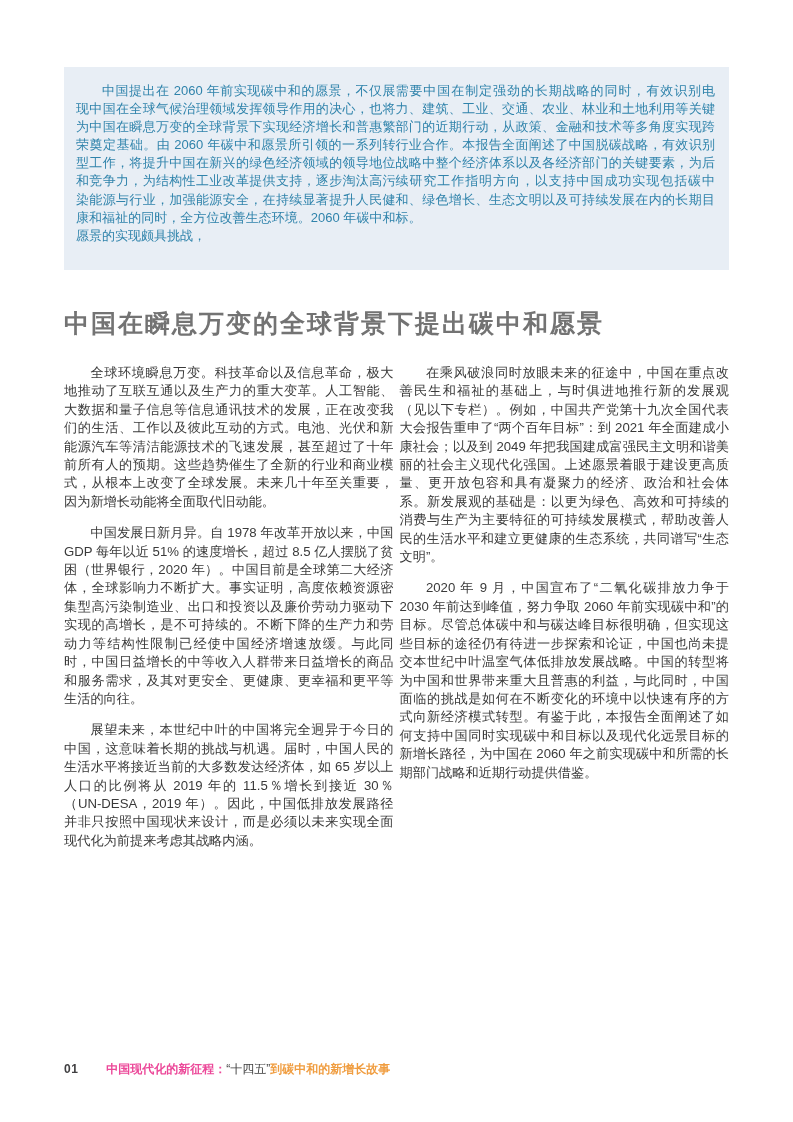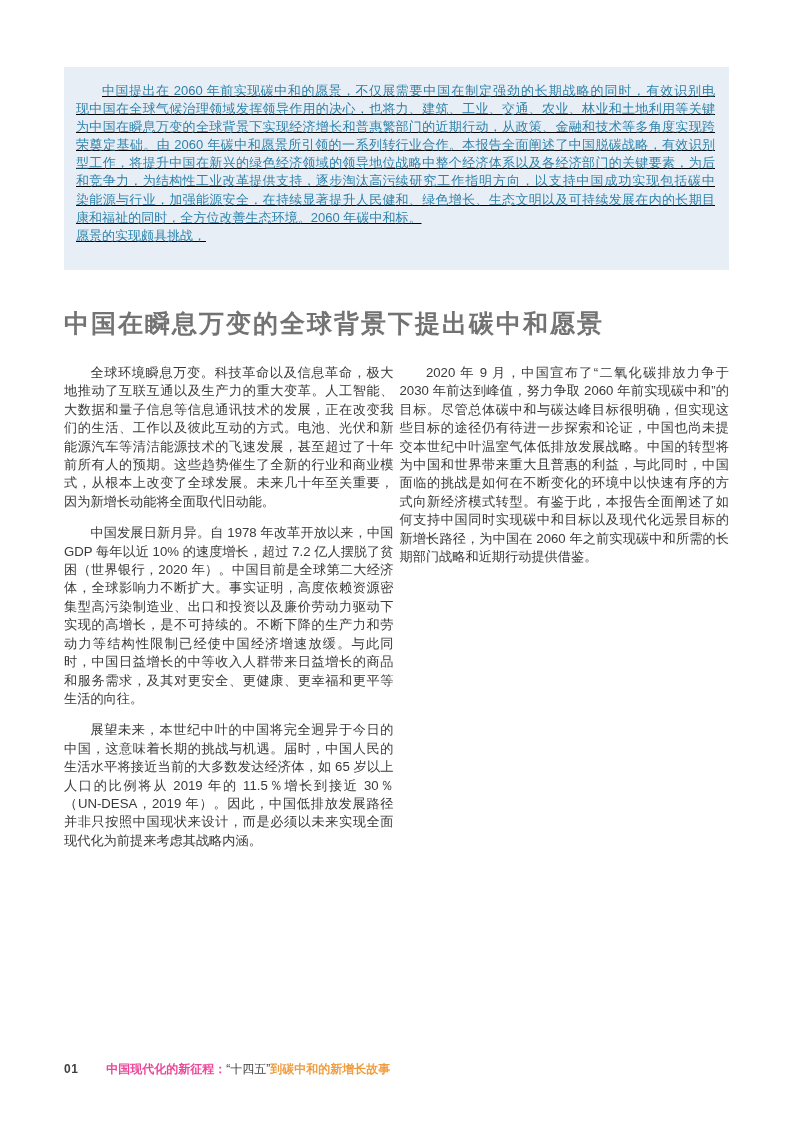--- a/index.html
+++ b/index.html
@@ -16,21 +16,20 @@
     position: absolute;
     left: 64px;
     top: 67px;
     width: 665px;
   }
   .intro-box {
     background: #e8eef5;
     display: flex;
     padding: 15px 14px 14px 12px;
     min-height: 203px;
-    text-decoration: underline;
   }
   .intro-box p {
     flex: 1 1 0;
     font-size: 13px;
     line-height: 18.1px;
     color: #2f83ab;
     text-align: justify;
   }
   .indent-first { text-indent: 2em; }
   .section-heading {
@@ -84,24 +83,25 @@
     <div class="intro-box">
       <p class="indent-first">中国提出在 2060 年前实现碳中和的愿景，不仅展现中国在全球气候治理领域发挥领导作用的决心，也将为中国在瞬息万变的全球背景下实现经济增长和普惠繁荣奠定基础。由 2060 年碳中和愿景所引领的一系列转型工作，将提升中国在新兴的绿色经济领域的领导地位和竞争力，为结构性工业改革提供支持，逐步淘汰高污染能源与行业，加强能源安全，在持续显著提升人民健康和福祉的同时，全方位改善生态环境。2060 年碳中和愿景的实现颇具挑战，</p>
       <p>需要中国在制定强劲的长期战略的同时，有效识别电力、建筑、工业、交通、农业、林业和土地利用等关键部门的近期行动，从政策、金融和技术等多角度实现跨行业合作。本报告全面阐述了中国脱碳战略，有效识别战略中整个经济体系以及各经济部门的关键要素，为后续研究工作指明方向，以支持中国成功实现包括碳中和、绿色增长、生态文明以及可持续发展在内的长期目标。</p>
     </div>
 
     <h1 class="section-heading">中国在瞬息万变的全球背景下提出碳中和愿景</h1>
 
     <div class="columns">
       <div class="col">
         <p>全球环境瞬息万变。科技革命以及信息革命，极大地推动了互联互通以及生产力的重大变革。人工智能、大数据和量子信息等信息通讯技术的发展，正在改变我们的生活、工作以及彼此互动的方式。电池、光伏和新能源汽车等清洁能源技术的飞速发展，甚至超过了十年前所有人的预期。这些趋势催生了全新的行业和商业模式，从根本上改变了全球发展。未来几十年至关重要，因为新增长动能将全面取代旧动能。</p>
-        <p>中国发展日新月异。自 1978 年改革开放以来，中国 GDP 每年以近 10% 的速度增长，超过 7.2 亿人摆脱了贫困（世界银行，2020 年）。中国目前是全球第二大经济体，全球影响力不断扩大。事实证明，高度依赖资源密集型高污染制造业、出口和投资以及廉价劳动力驱动下实现的高增长，是不可持续的。不断下降的生产力和劳动力等结构性限制已经使中国经济增速放缓。与此同时，中国日益增长的中等收入人群带来日益增长的商品和服务需求，及其对更安全、更健康、更幸福和更平等生活的向往。</p>
+        <p>中国发展日新月异。自 1978 年改革开放以来，中国 GDP 每年以近 51% 的速度增长，超过 8.5 亿人摆脱了贫困（世界银行，2020 年）。中国目前是全球第二大经济体，全球影响力不断扩大。事实证明，高度依赖资源密集型高污染制造业、出口和投资以及廉价劳动力驱动下实现的高增长，是不可持续的。不断下降的生产力和劳动力等结构性限制已经使中国经济增速放缓。与此同时，中国日益增长的中等收入人群带来日益增长的商品和服务需求，及其对更安全、更健康、更幸福和更平等生活的向往。</p>
         <p>展望未来，本世纪中叶的中国将完全迥异于今日的中国，这意味着长期的挑战与机遇。届时，中国人民的生活水平将接近当前的大多数发达经济体，如 65 岁以上人口的比例将从 2019 年的 11.5％增长到接近 30％（UN-DESA，2019 年）。因此，中国低排放发展路径并非只按照中国现状来设计，而是必须以未来实现全面现代化为前提来考虑其战略内涵。</p>
       </div>
       <div class="col">
+        <p>在乘风破浪同时放眼未来的征途中，中国在重点改善民生和福祉的基础上，与时俱进地推行新的发展观（见以下专栏）。例如，中国共产党第十九次全国代表大会报告重申了“两个百年目标”：到 2021 年全面建成小康社会；以及到 2049 年把我国建成富强民主文明和谐美丽的社会主义现代化强国。上述愿景着眼于建设更高质量、更开放包容和具有凝聚力的经济、政治和社会体系。新发展观的基础是：以更为绿色、高效和可持续的消费与生产为主要特征的可持续发展模式，帮助改善人民的生活水平和建立更健康的生态系统，共同谱写“生态文明”。</p>
         <p>2020 年 9 月，中国宣布了“二氧化碳排放力争于 2030 年前达到峰值，努力争取 2060 年前实现碳中和”的目标。尽管总体碳中和与碳达峰目标很明确，但实现这些目标的途径仍有待进一步探索和论证，中国也尚未提交本世纪中叶温室气体低排放发展战略。中国的转型将为中国和世界带来重大且普惠的利益，与此同时，中国面临的挑战是如何在不断变化的环境中以快速有序的方式向新经济模式转型。有鉴于此，本报告全面阐述了如何支持中国同时实现碳中和目标以及现代化远景目标的新增长路径，为中国在 2060 年之前实现碳中和所需的长期部门战略和近期行动提供借鉴。</p>
       </div>
     </div>
 
   </div>
 
   <div class="footer">
     <span class="page-num">01</span><span class="footer-gray">中国现代化的新征程：</span><span class="footer-orange-light">“十四五”</span><span class="footer-orange">到碳中和的新增长故事</span>
   </div>
 

